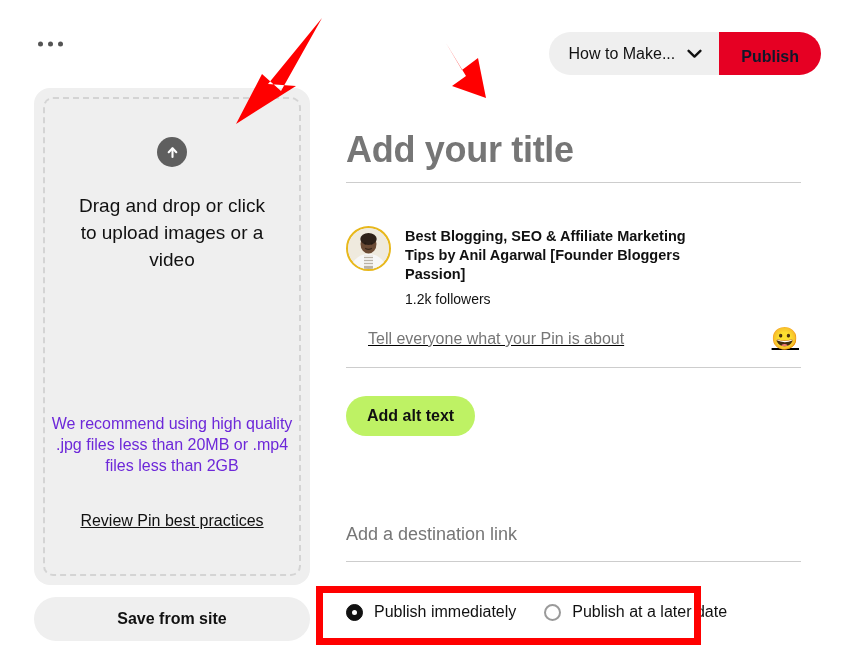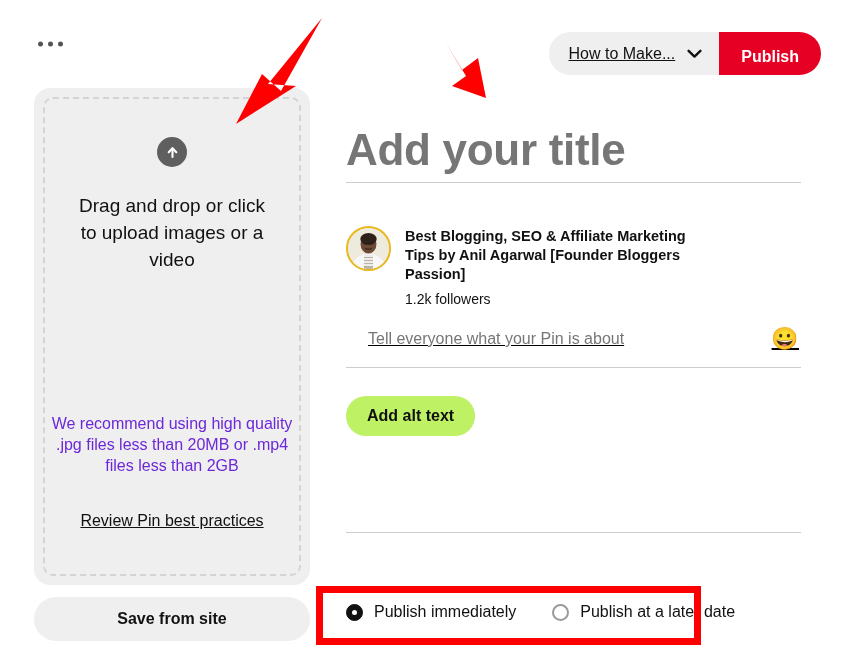--- a/index.html
+++ b/index.html
@@ -55,29 +55,28 @@
     display: flex;
     align-items: center;
     gap: 12px;
     padding: 0 17px 0 20px;
     cursor: pointer;
     border: none;
     font-family: "Liberation Sans", sans-serif;
     font-size: 16px;
     color: #111111;
     white-space: nowrap;
-    text-decoration: underline;
   }
   #board-select .chev {
     display: inline-block;
     line-height: 0;
   }
   #publish-button {
     background: #e60023;
-    color: #ffffff;
+    color: #0f172a;
     font-size: 16px;
     font-weight: bold;
     font-family: "Liberation Sans", sans-serif;
     border: none;
     padding: 16px 22px;
     cursor: pointer;
     white-space: nowrap;
   }
 
   
@@ -169,21 +168,21 @@
     top: 0;
     width: 455px;
   }
   #title-field {
     position: absolute;
     top: 126px;
     left: 0;
     width: 455px;
   }
   #title-input {
-    font-size: 44px;
+    font-size: 36px;
     font-weight: bold;
     color: #767676;
     letter-spacing: -0.3px;
     line-height: 48px;
     cursor: text;
   }
   .underline {
     height: 1px;
     background: #cdcdcd;
     margin-top: 8px;
@@ -280,21 +279,21 @@
     cursor: text;
   }
 
   
   #schedule-row {
     position: absolute;
     left: 346px;
     top: 603px;
     display: flex;
     align-items: center;
-    gap: 36px;
+    gap: 28px;
   }
   .radio-option {
     display: flex;
     align-items: center;
     gap: 11px;
     cursor: pointer;
   }
   .radio-mark {
     width: 17px;
     height: 17px;
@@ -421,20 +420,21 @@
     <div id="description-row">
       <div id="description-input">Tell everyone what your Pin is about</div>
       <button id="emoji-button">😀</button>
     </div>
     <div class="underline"></div>
   </div>
 
   <button id="alt-text-button">Add alt text</button>
 
   <div id="destination-field">
+    <div id="destination-input">Add a destination link</div>
     <div class="underline"></div>
   </div>
 
 </div>
 
 <div id="schedule-row">
 
   <div class="radio-option">
     <span class="radio-mark checked"></span>
     <span class="radio-label">Publish immediately</span>

